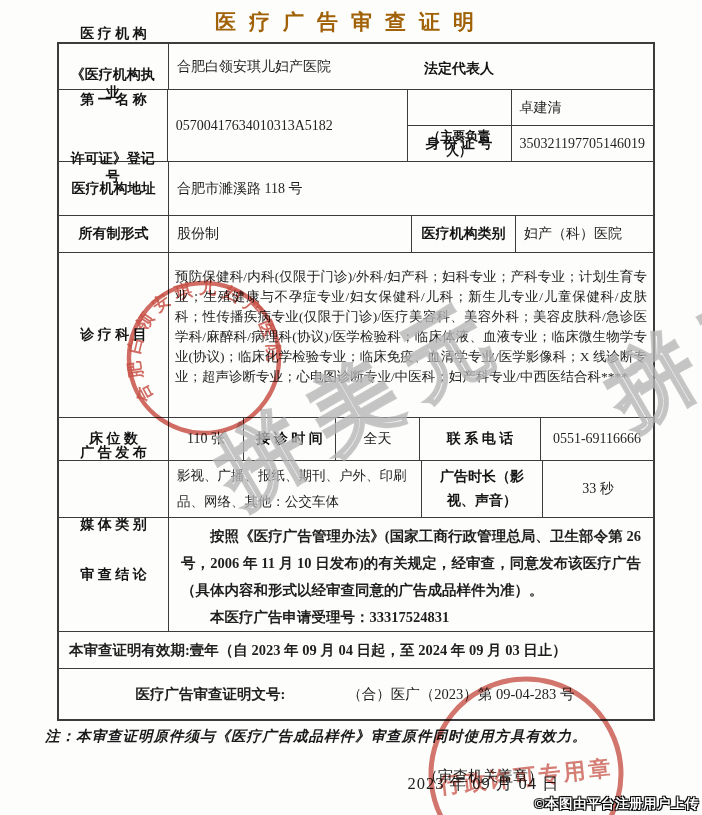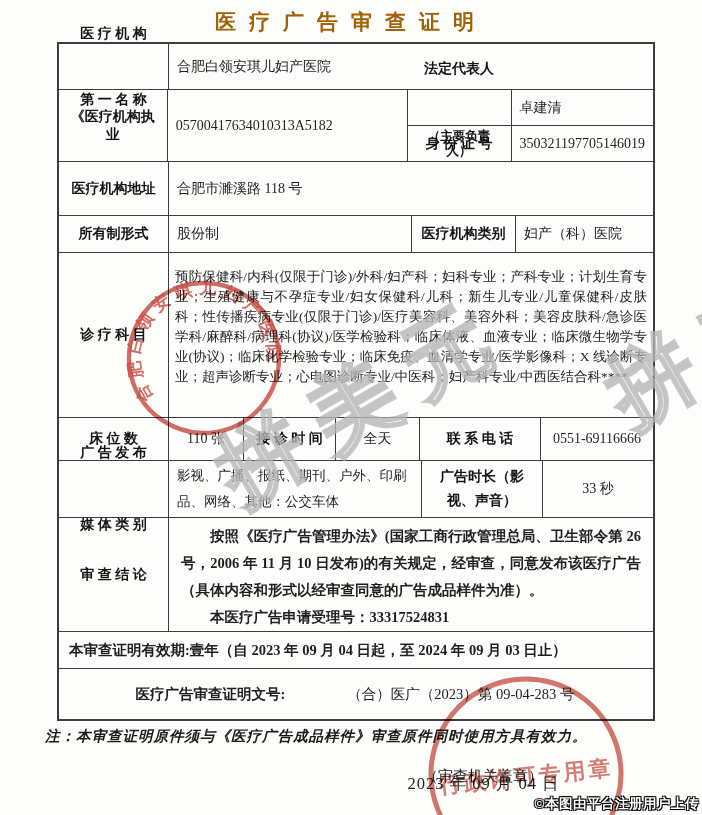--- a/index.html
+++ b/index.html
@@ -107,20 +107,21 @@
       <div class="cell lab w110">
         <span>医 疗 机 构</span>
         <span>第 一 名 称</span>
       </div>
       <div class="cell val last">合肥白领安琪儿妇产医院</div>
     </div>
 
     <div class="trow h72">
       <div class="cell lab w110">
         <span>《医疗机构执业</span>
+        <span>许可证》登记号</span>
       </div>
       <div class="cell val w243">05700417634010313A5182</div>
       <div class="subcol last">
         <div class="subrow first">
           <div class="cell lab w104" style="border-bottom:none;line-height:15px;">
             <span>法定代表人</span>
             <span class="rep-l2" style="font-size:12.5px;">（主要负责人）</span>
           </div>
           <div class="cell val last">卓建清</div>
         </div>

